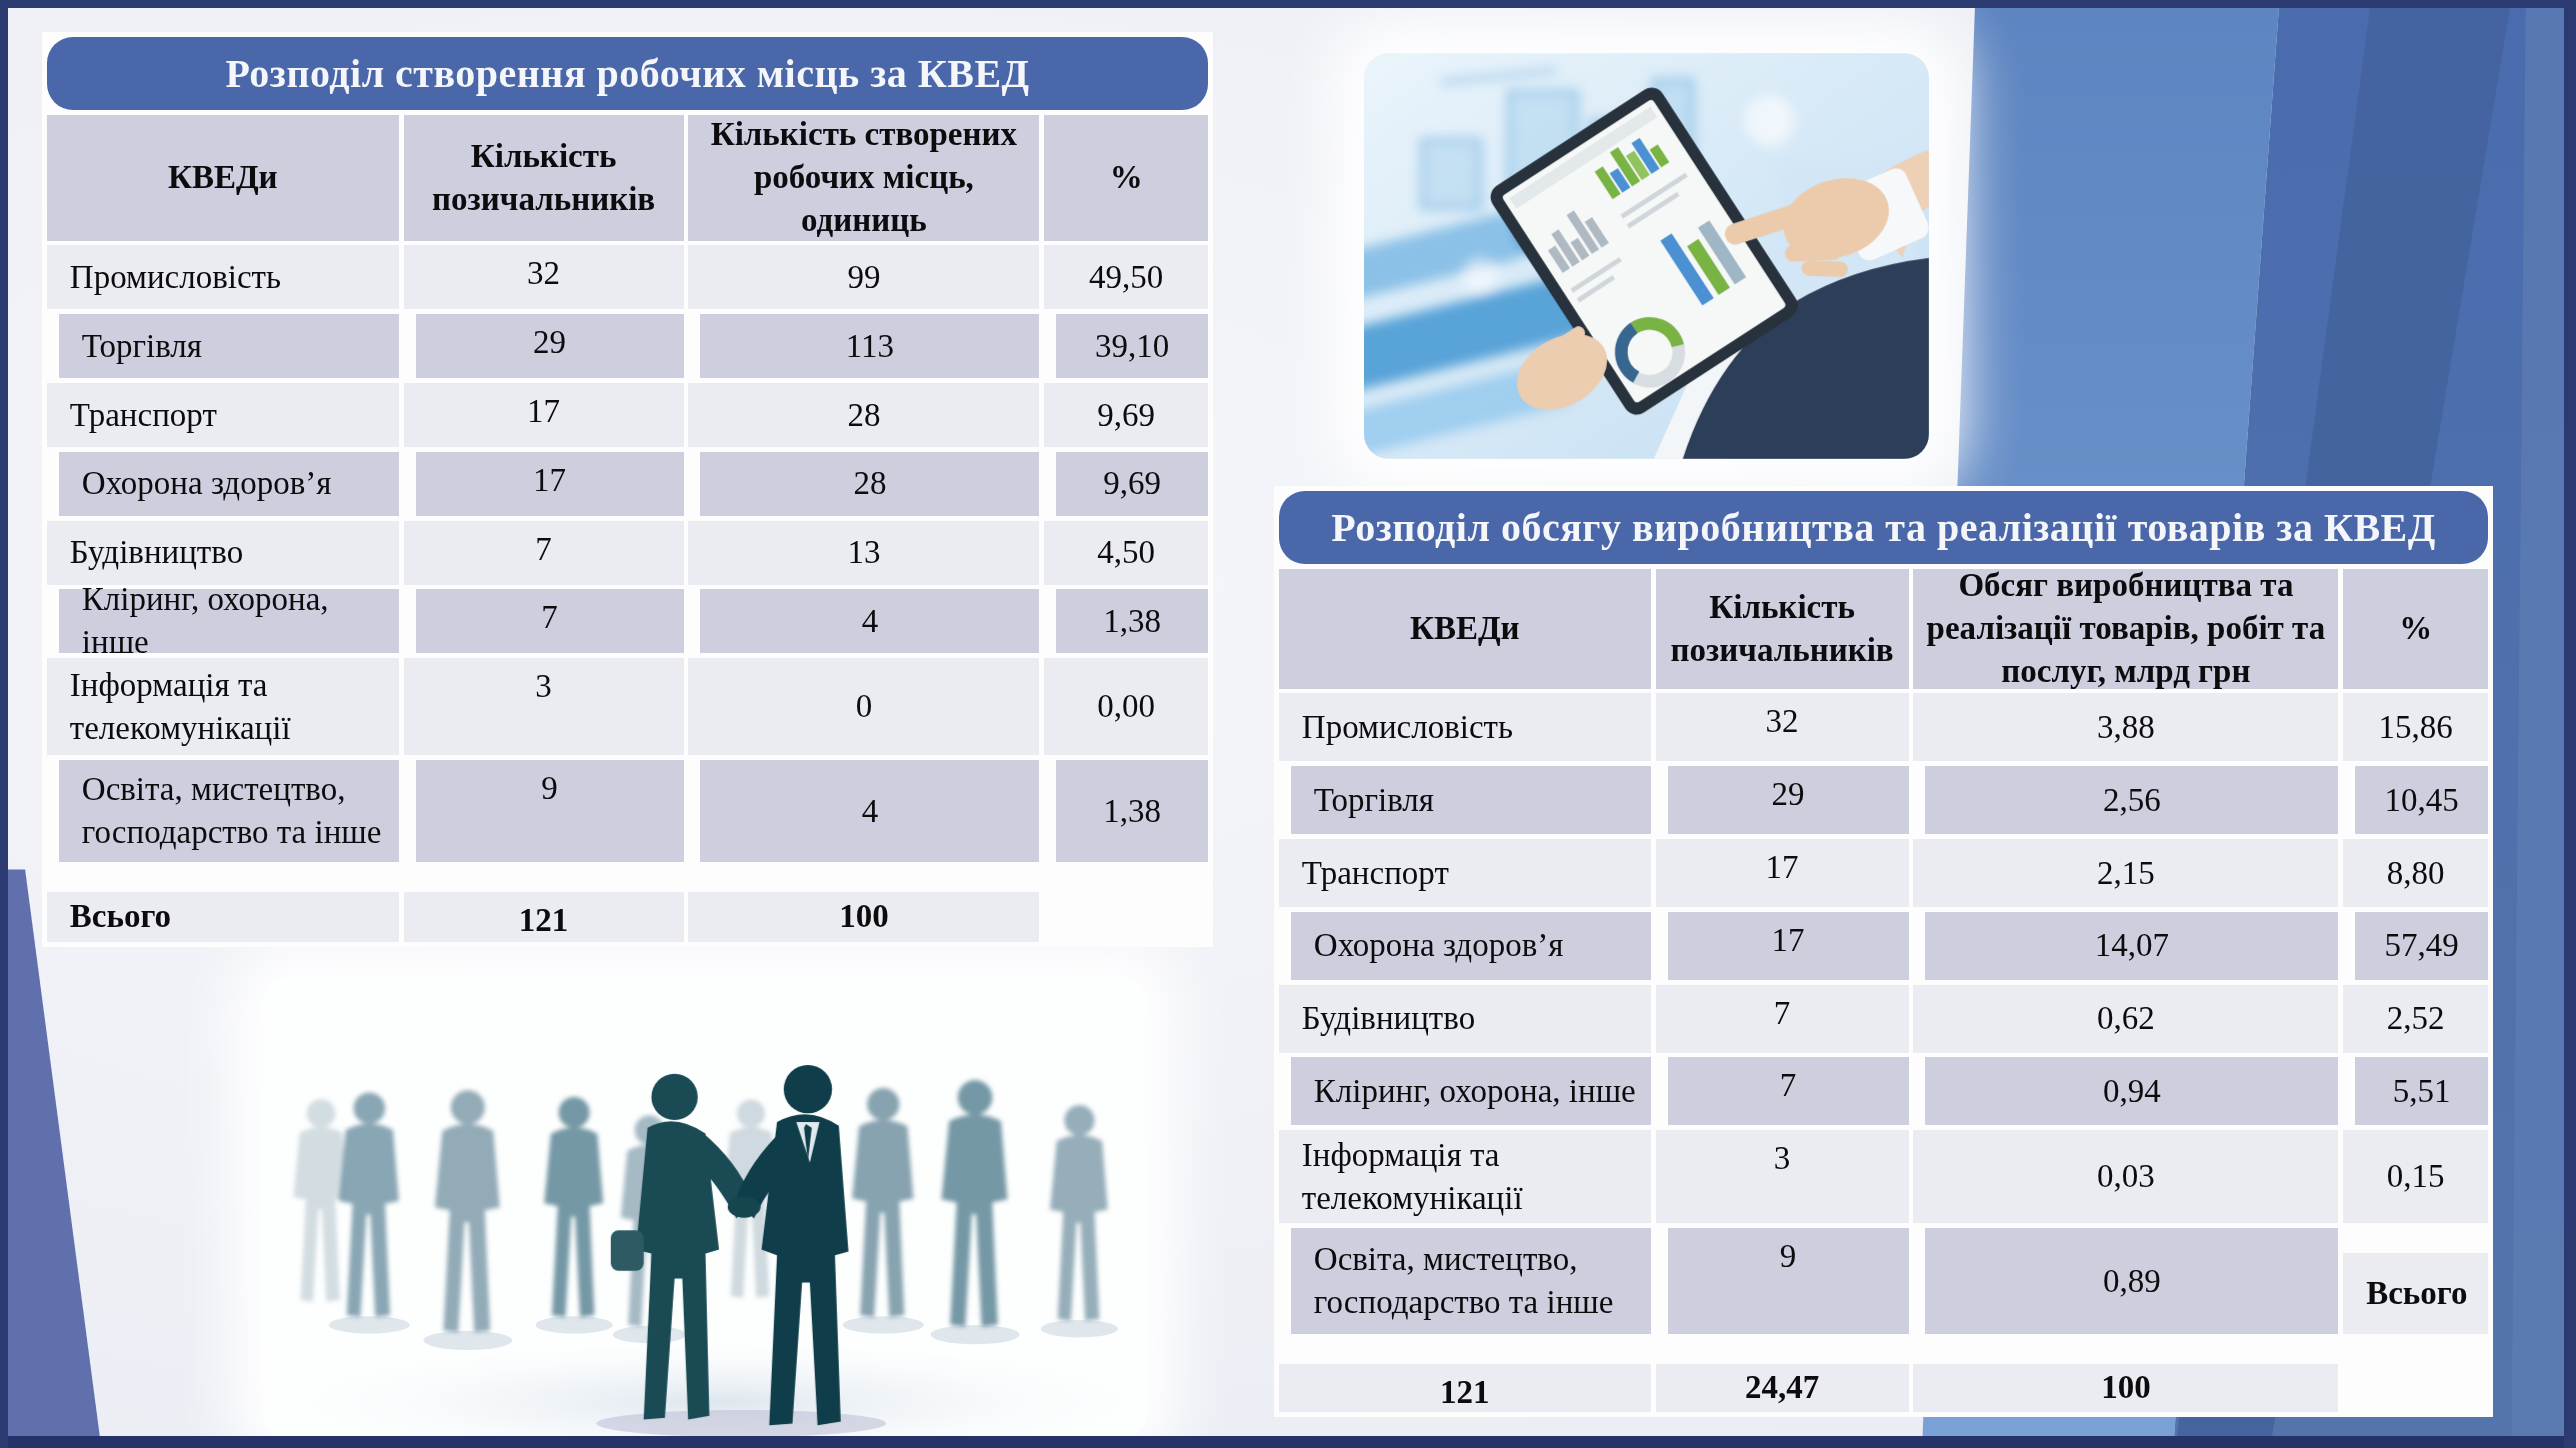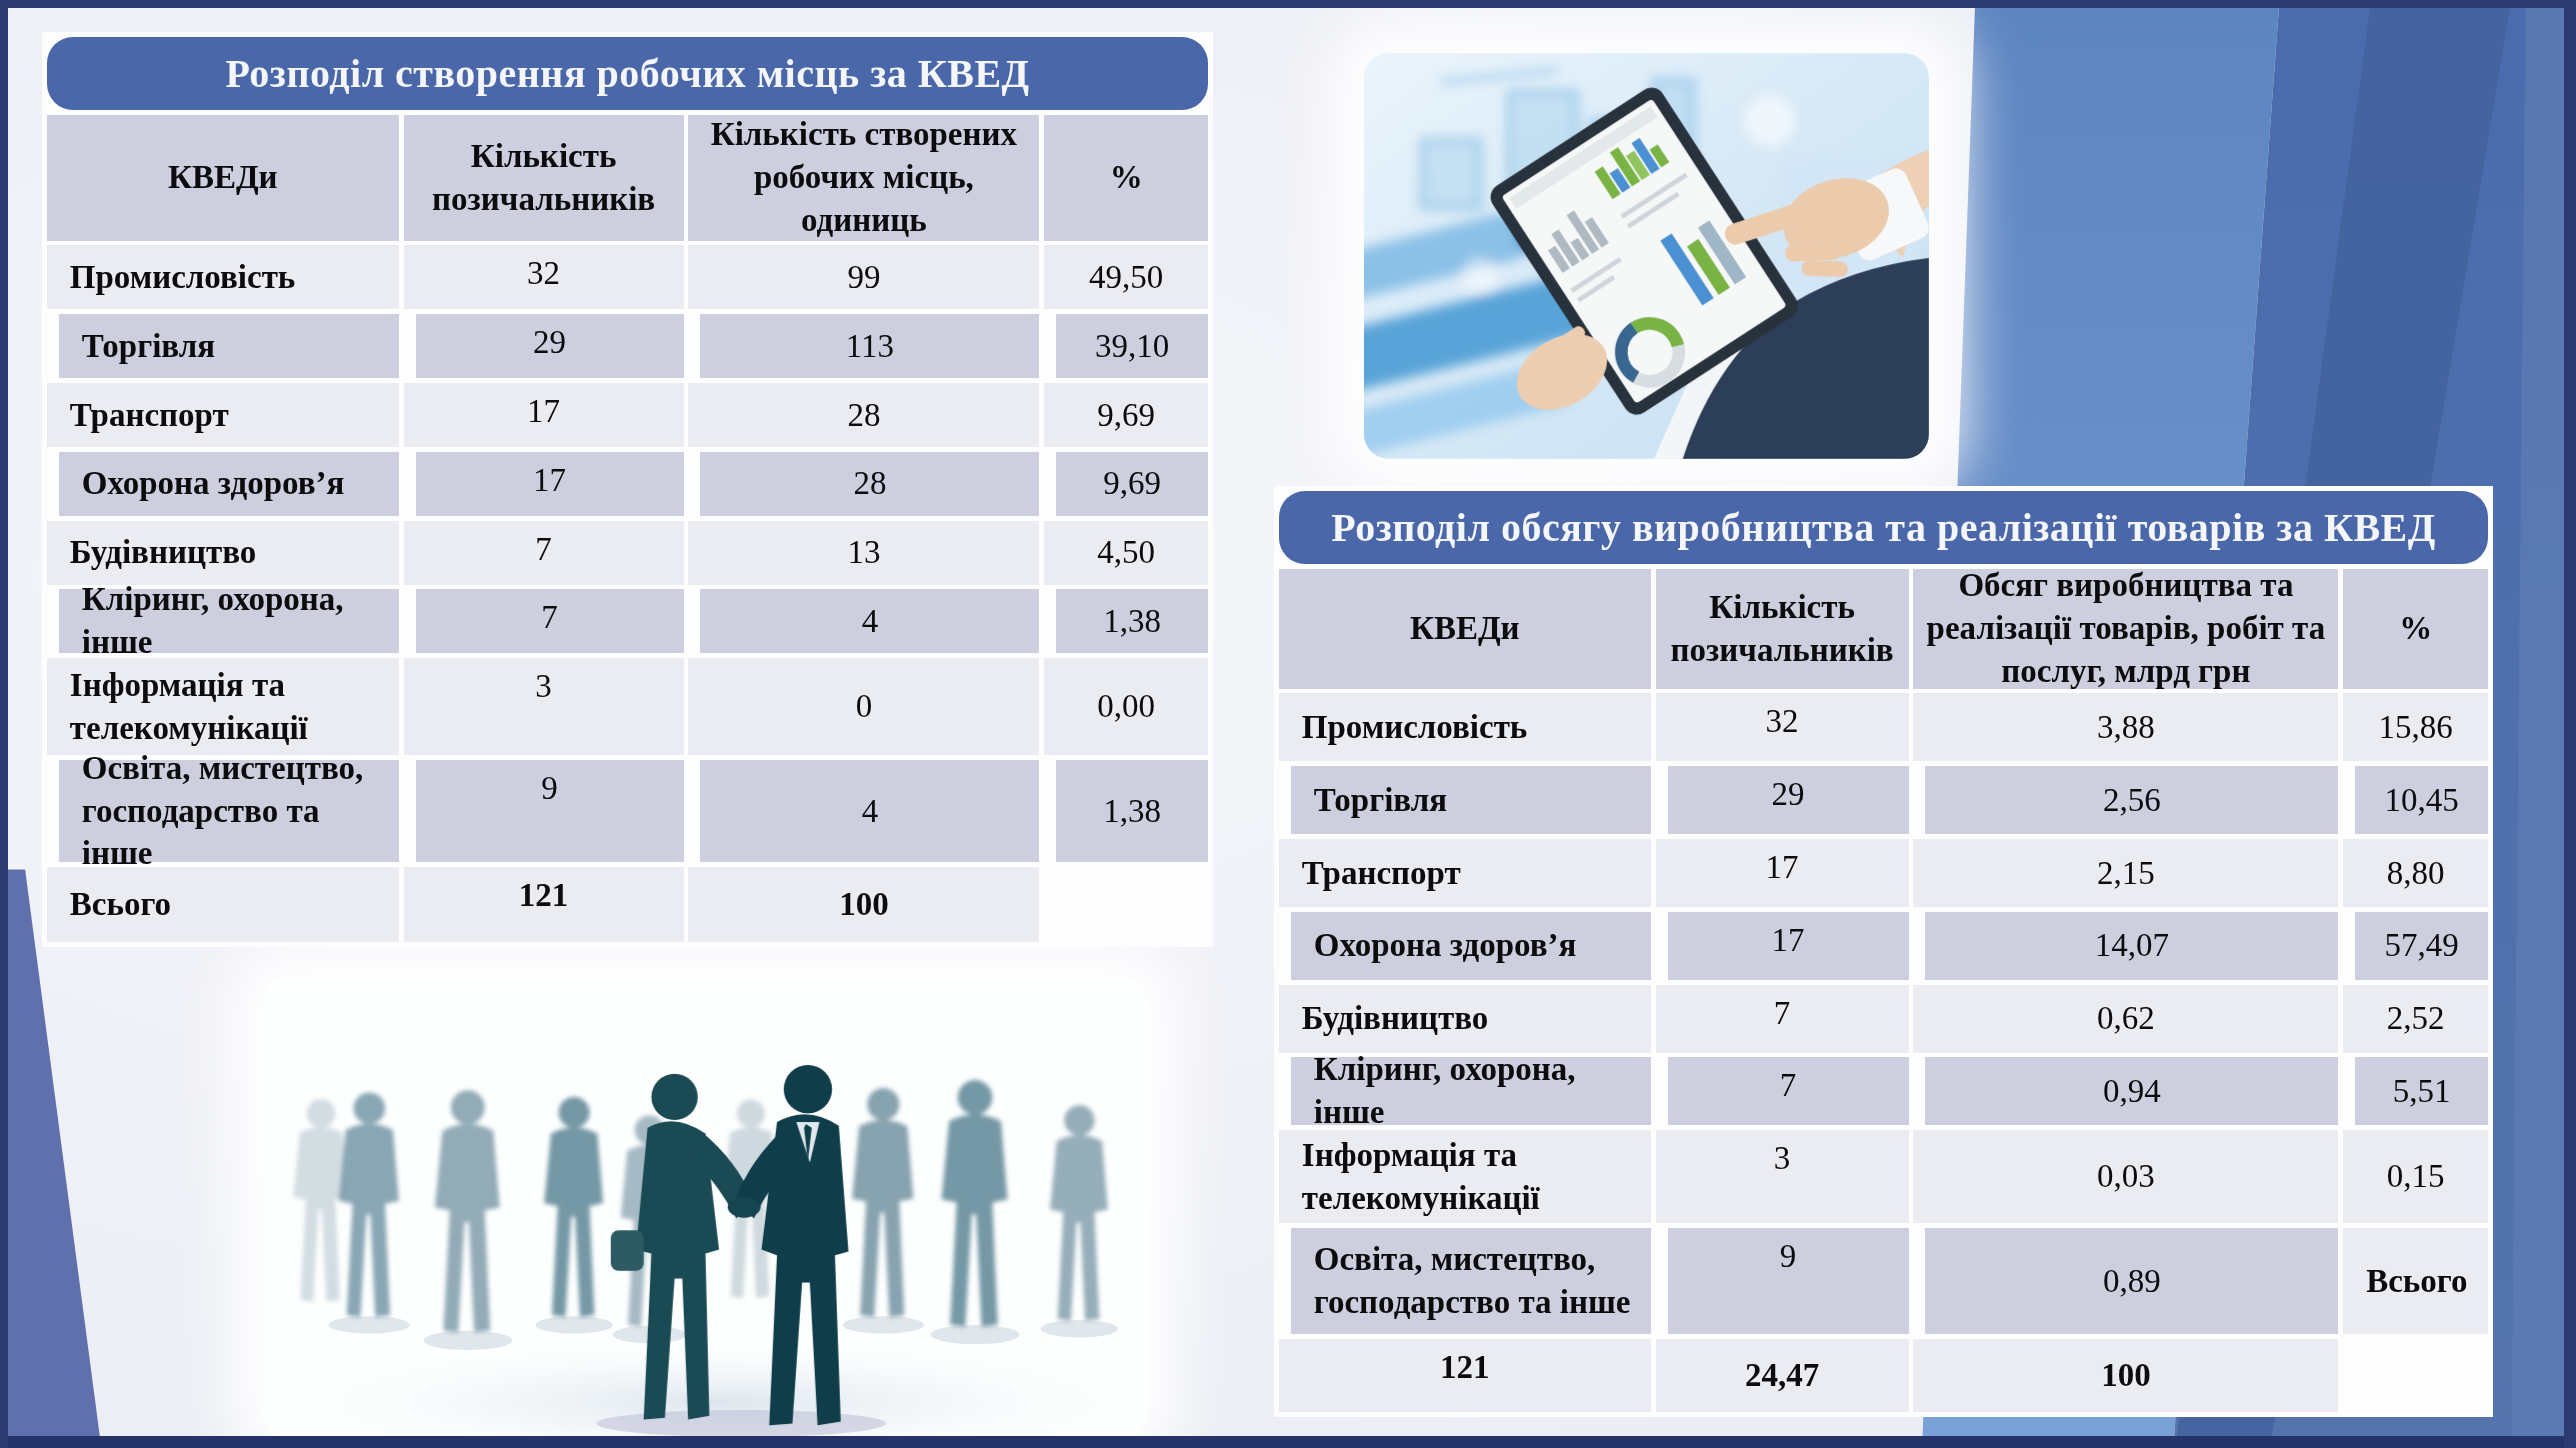--- a/index.html
+++ b/index.html
@@ -25,25 +25,25 @@
     grid-template-columns:352px 280px 351px 164px;
     grid-template-rows:73px 126px 64px 64px 64px 64px 64px 64px 97px 102px 75px;}
   .tbl-right{left:1274px;top:486px;
     grid-template-columns:372px 253px 425px 145px;
     grid-template-rows:73px 120px 68px 68px 68px 68px 68px 68px 93px 106px 73px;}
   .t-title{grid-column:1/-1;background:#4a68a9;color:#f5f6fa;font-weight:bold;
     font-size:40px;display:flex;align-items:center;justify-content:center;letter-spacing:0.5px;border-radius:26px;}
   .th{background:#cdcfde;font-weight:bold;font-size:33px;line-height:1.3;text-align:center;
     display:flex;align-items:center;justify-content:center;padding:3.9px 9.7px;}
   .td{font-size:33px;display:flex;align-items:center;justify-content:center;line-height:1.3;}
-  .td.c1{justify-content:flex-start;text-align:left;padding-left:23px;padding-right:9.7px;font-weight:bold;}
+  .td.c1{justify-content:flex-start;text-align:left;padding-left:23px;padding-right:9.7px;}
   .td.n2{align-items:flex-start;padding-top:7px;}
   .light{background:#ebecf2;}
   .dark{background:#cdcfde;margin-left:12px;}
-  .bold{font-weight:bold;}
+  .bold{font-weight:bold;margin-top:25px;}
 </style>
 </head>
 <body>
 
 <div class="slide">
 
   <svg class="bg-svg" width="2576" height="1449" viewBox="0 0 2667 1500" preserveAspectRatio="none">
     <defs>
       <linearGradient id="gA" x1="0" y1="0" x2="0" y2="1">
         <stop offset="0" stop-color="#5d85c1"></stop>

